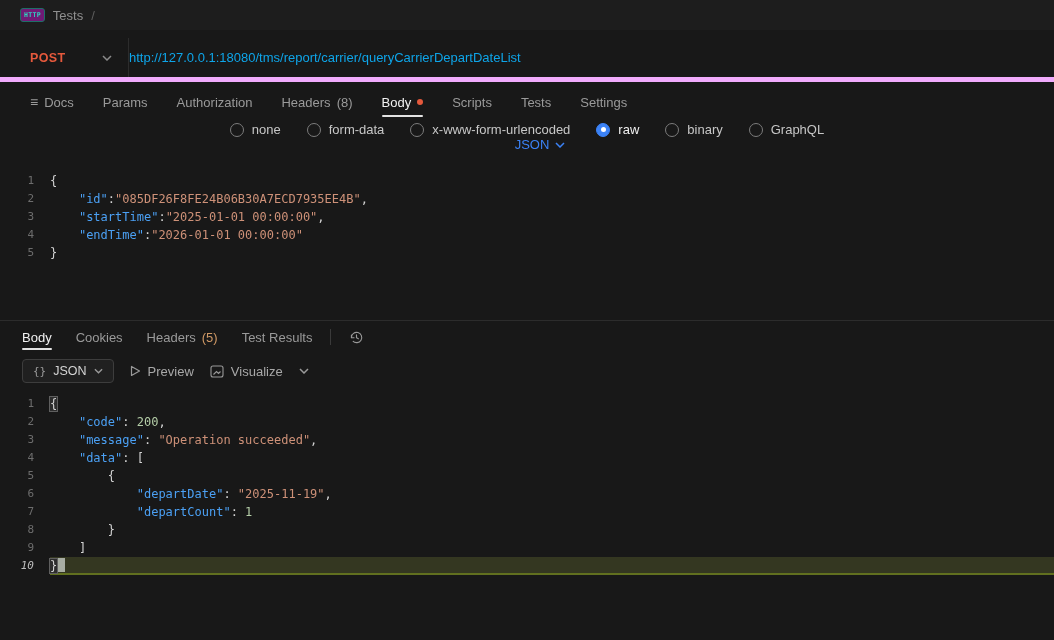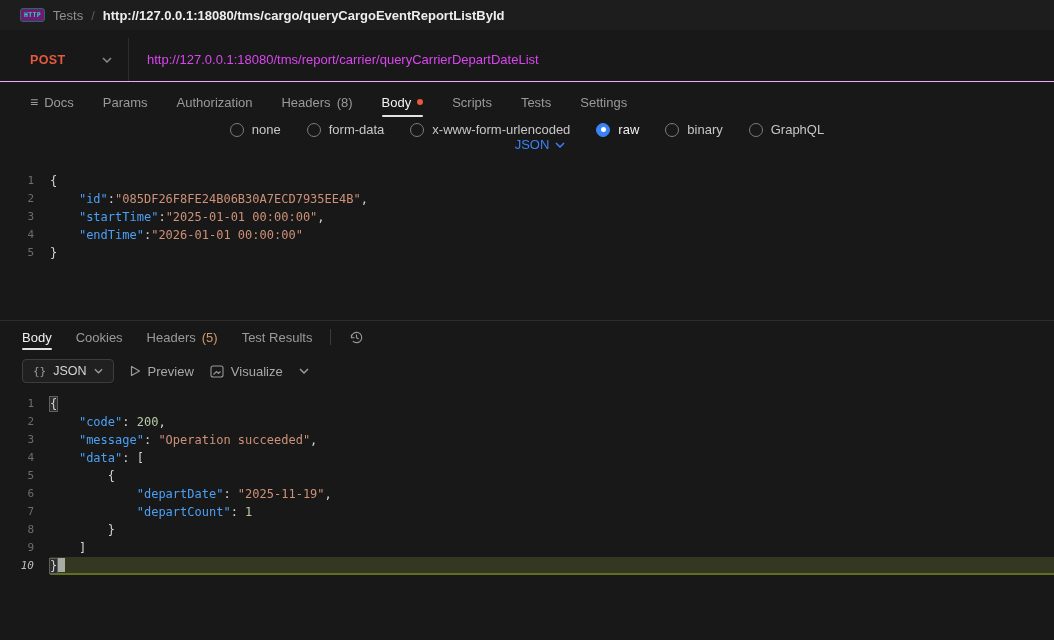--- a/index.html
+++ b/index.html
@@ -15,26 +15,26 @@
   .http-badge {
     background:#701a75; color:#2fd4c0; border:1px solid #1e6f67;
     font-family:"DejaVu Sans Mono", monospace; font-size:6.5px; font-weight:bold;
     padding:2px 3px; border-radius:3px; letter-spacing:.3px;
   }
   .bc-project { color:#8f8f8f; font-size:13px; cursor:pointer; }
   .bc-sep { color:#5e5e5e; font-size:13px; }
   .bc-title { color:#ededed; font-size:13px; font-weight:bold; }
 
   
-  .req-bar { margin-top:8px; height:44px; display:flex; align-items:center; border-bottom:1px solid #f0abfc; }
+  .req-bar { margin-top:8px; height:44px; display:flex; align-items:center; border-bottom:5px solid #f0abfc; }
   .method-select { display:flex; align-items:center; justify-content:space-between; width:128px; padding:0 16px 0 30px; cursor:pointer; align-self:stretch; }
   .method { color:var(--method-post,#e5593c); font-weight:bold; font-size:12.5px; letter-spacing:.4px; }
   .chev { color:#8a8a8a; display:flex; align-items:center; }
   .vdiv { width:1px; align-self:stretch; background:#2c2c2c; }
-  .url { margin-left:18px; font-size:13px; color:#d946ef; flex:1; cursor:text; }
+  .url { font-size:13px; color:#0ea5e9; flex:1; cursor:text; }
 
   
   .tabs-row { display:flex; align-items:center; height:40px; padding:0 30px; gap:29px; }
   .tab { display:flex; align-items:center; height:100%; position:relative; color:#9a9a9a; font-size:13px; cursor:pointer; gap:6px; }
   .tab.active { color:#f2f2f2;justify-content:flex-end; }
   .tab.active::after { content:""; position:absolute; left:0; right:0; bottom:5px; height:2px; background:#e3e3e3; border-radius:1px; }
   .tab .count { color:inherit; }
   .tab-icon { font-size:14px; line-height:1; color:#9a9a9a; }
   .dot { width:6px; height:6px; border-radius:50%; background:var(--method-post,#e5593c); }
 
@@ -83,21 +83,20 @@
 </style>
 </head>
 <body>
 
 <div class="app">
 
   <header class="topbar">
     <span class="http-badge">HTTP</span>
     <span class="bc-project">Tests</span>
     <span class="bc-sep">/</span>
-    <span class="bc-title">http://127.0.0.1:18080/tms/cargo/queryCargoEventReportListById</span>
   </header>
 
   <div class="req-bar">
     <div class="method-select">
       <span class="method">POST</span>
       <span class="chev">
         <svg width="10" height="6" viewBox="0 0 10 6">
             <path d="M1 1l4 4 4-4" fill="none" stroke="currentColor" stroke-width="1.5"></path>
           </svg>
       </span>

